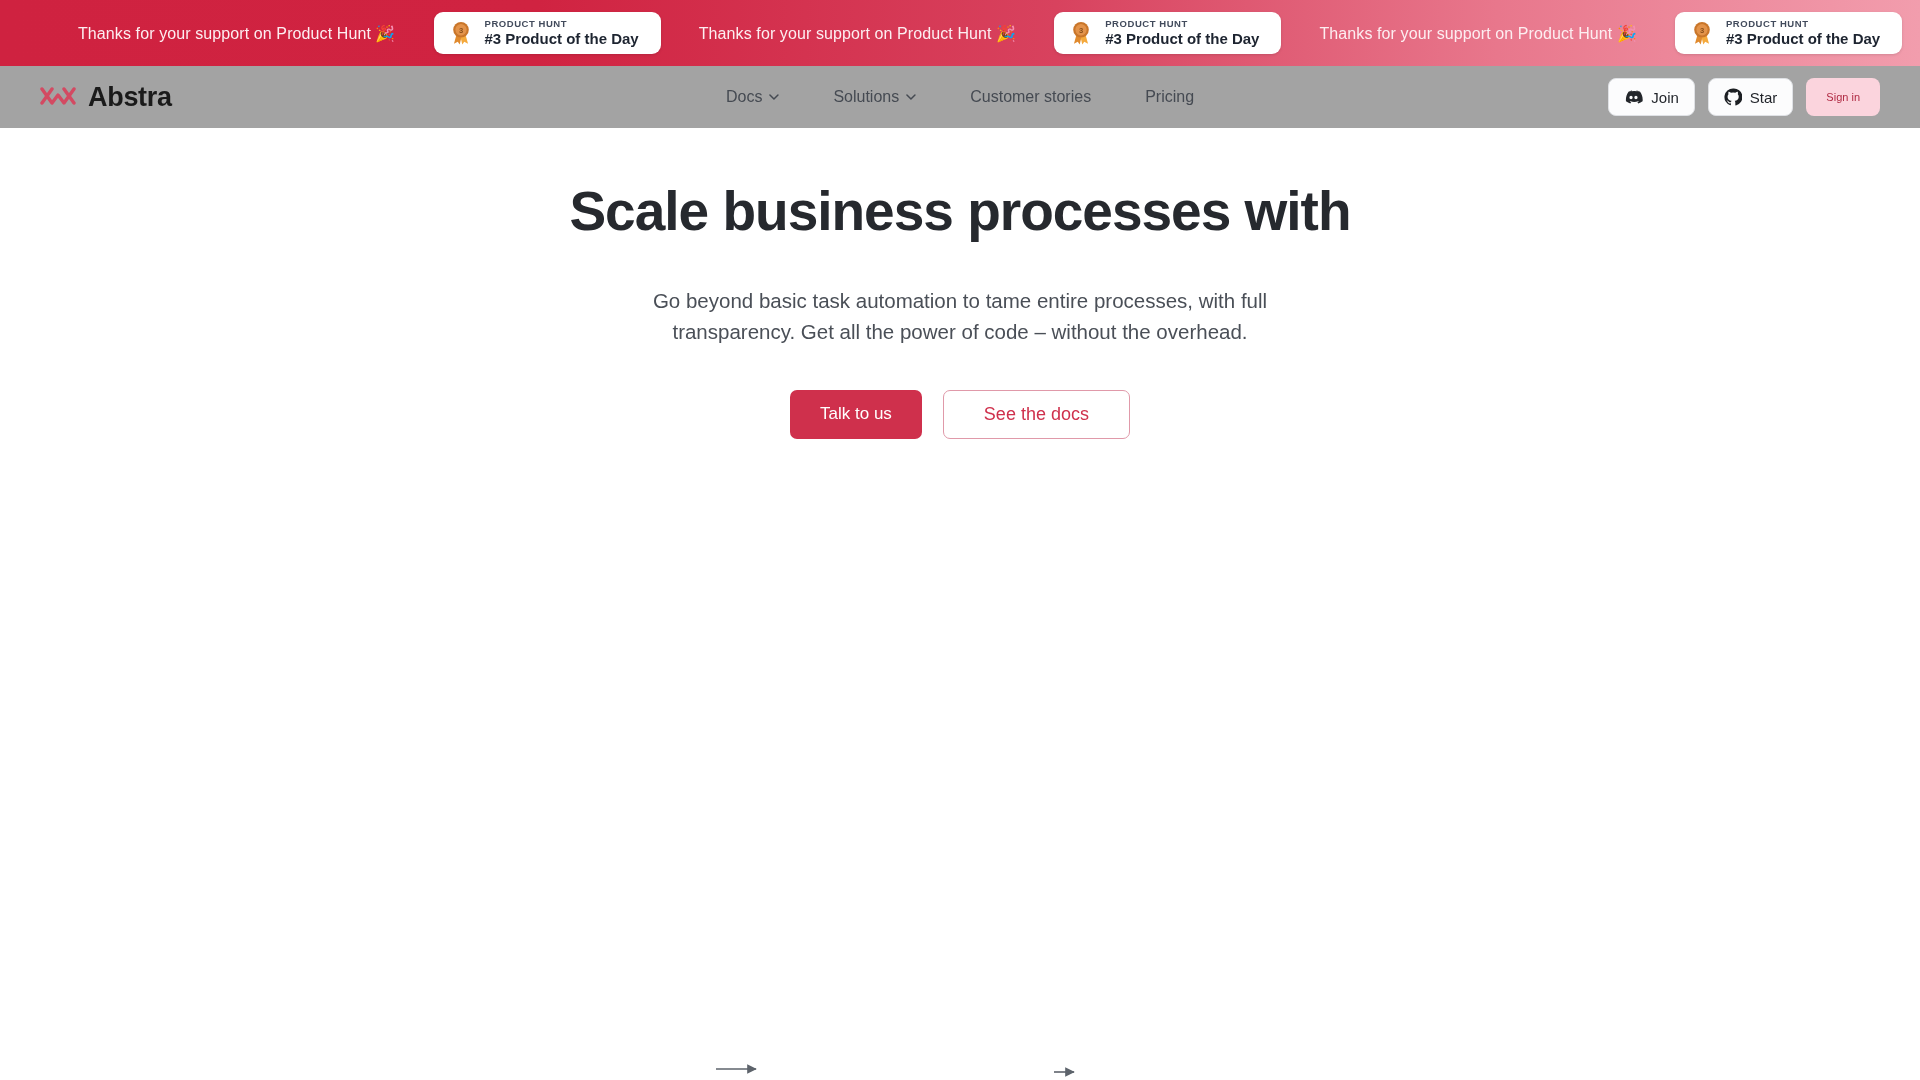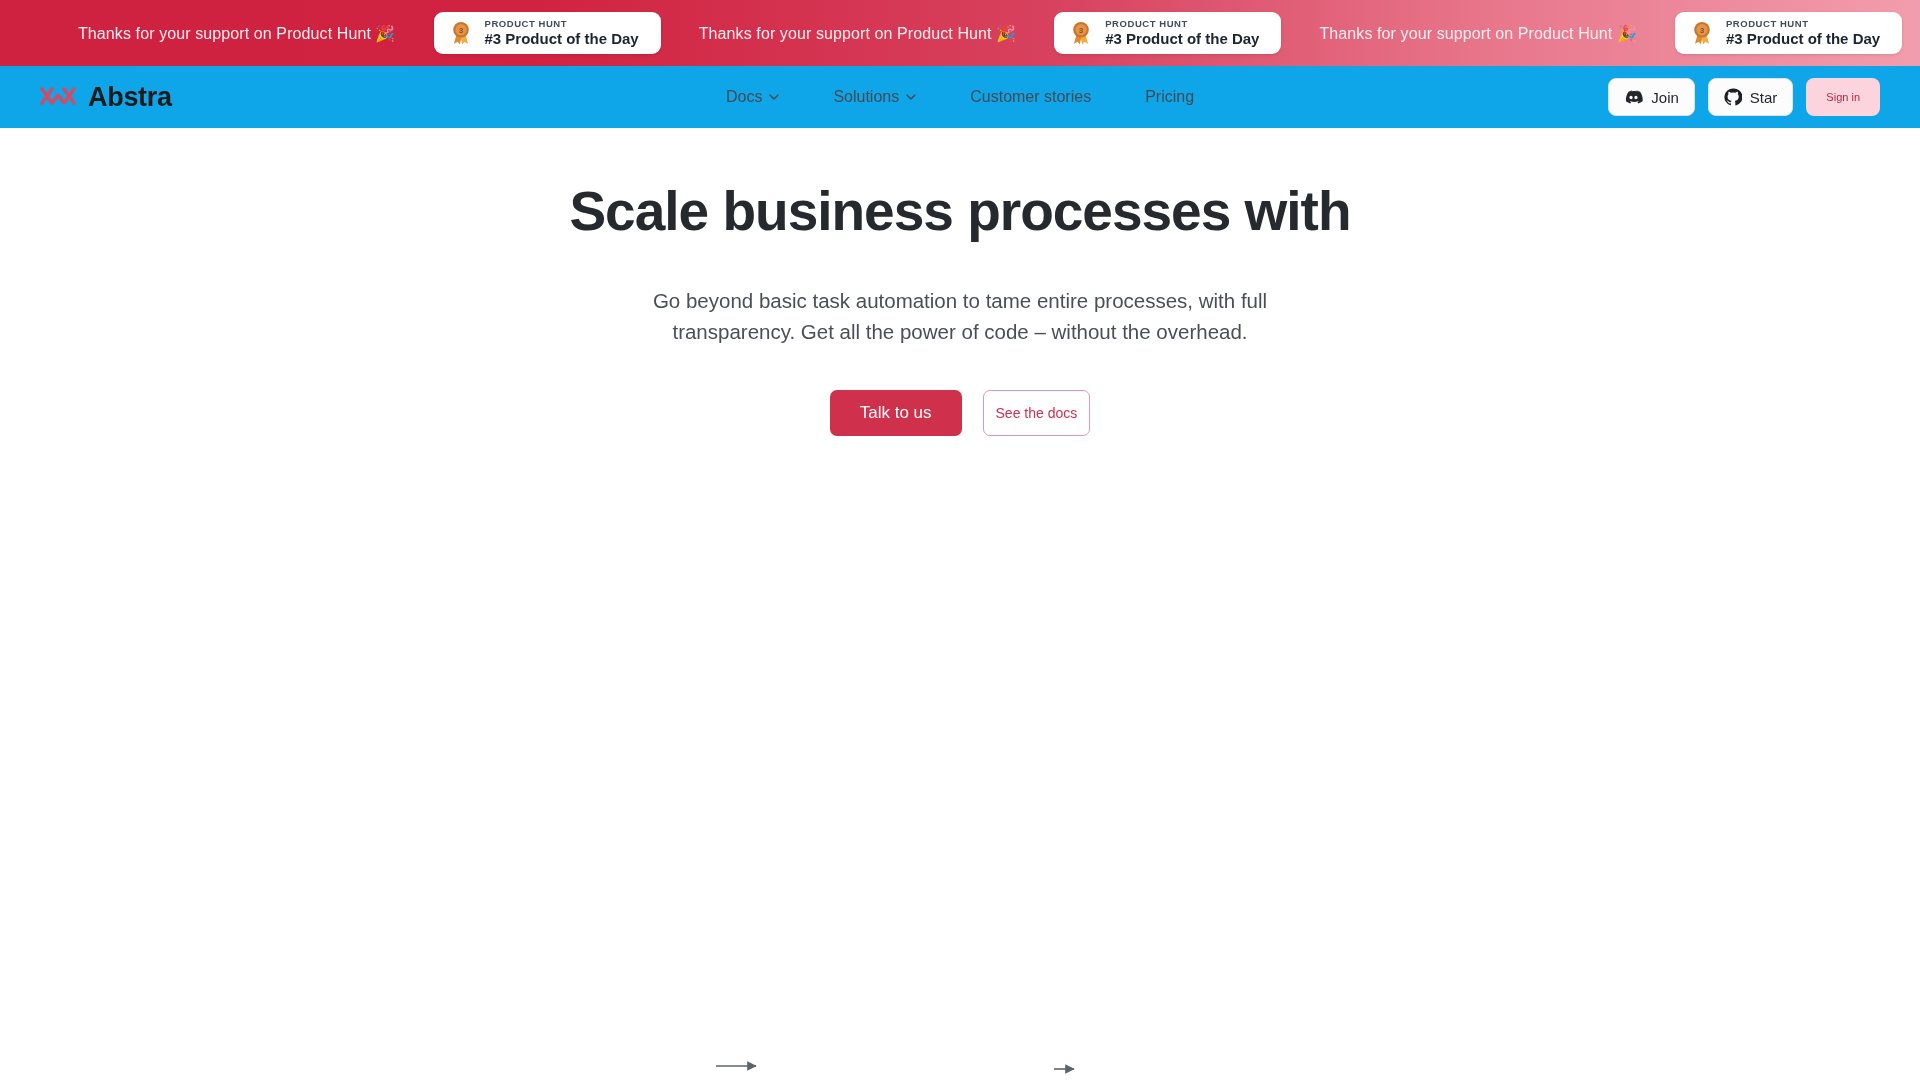--- a/index.html
+++ b/index.html
@@ -53,21 +53,21 @@
     font-size: 9.5px; font-weight: bold; letter-spacing: .55px;
     color: #424b5c; text-transform: uppercase;
   }
   .chip-title { font-size: 15px; font-weight: bold; color: #1d2430; margin-top: 2px; }
 
   
   .navbar {
     height: 62px; width: 1920px;
     display: flex; align-items: center;
     padding: 0 40px;
-    background: #0ea5e9;
+    background: #a3a3a3;
     position: relative;
   }
   .brand { display: flex; align-items: center; gap: 12px; cursor: pointer; }
   .brand-mark { width: 36px; height: 26px; }
   .brand-name { font-size: 27px; font-weight: bold; color: #1a1a1a; letter-spacing: -.3px; }
 
   .nav-center {
     position: absolute; left: 50%; transform: translateX(-50%);
     display: flex; align-items: center; gap: 0px;
   }
@@ -105,22 +105,22 @@
     font-size: 20.5px; line-height: 1.5; color: #4a4f57;
   }
   .hero-cta { margin-top: 42px; display: flex; justify-content: center; gap: 21px; }
   .btn-primary {
     background: #cf304c; color: #fff; border: none;
     border-radius: 7px; padding: 13px 30px;
     font-size: 17px; cursor: pointer; font-family: inherit;
   }
   .btn-outline {
     background: #fff; color: #cf304c; border: 1px solid #e099a9;
-    border-radius: 7px; padding: 13px 12px;
-    font-size: 14px; cursor: pointer; font-family: inherit;
+    border-radius: 7px; padding: 13px 40px;
+    font-size: 18px; cursor: pointer; font-family: inherit;
   }
 
   
   .flow {
     position: relative;
     width: 1920px; height: 520px;
     margin-top: 20px;
   }
 
   

